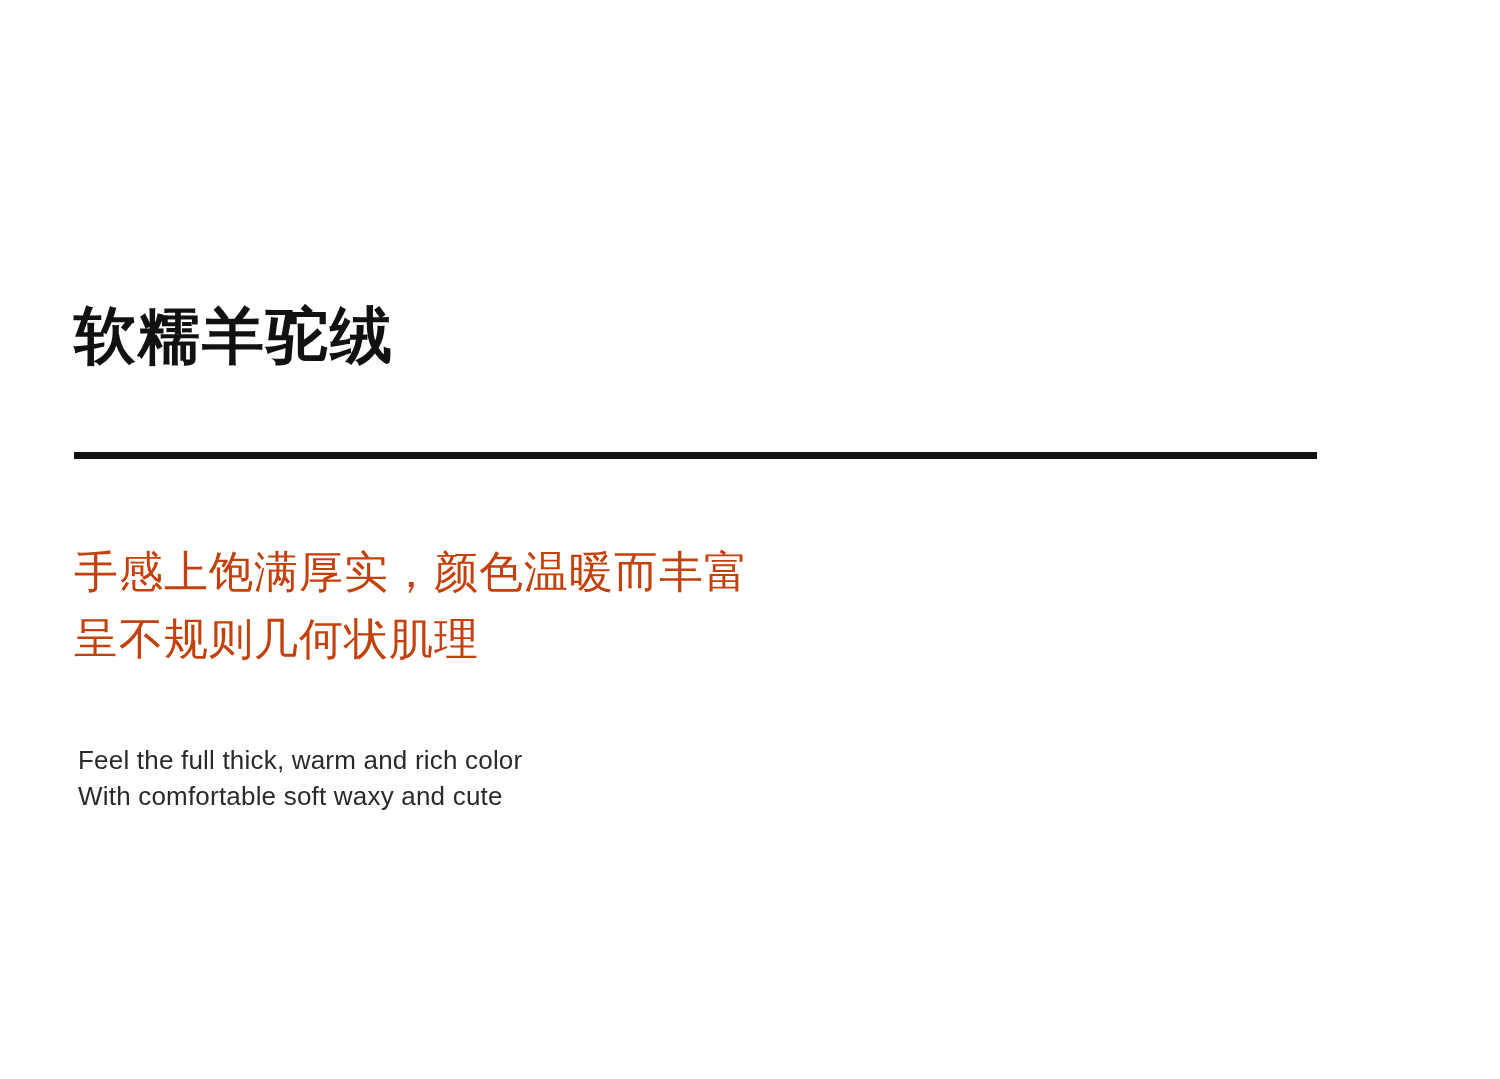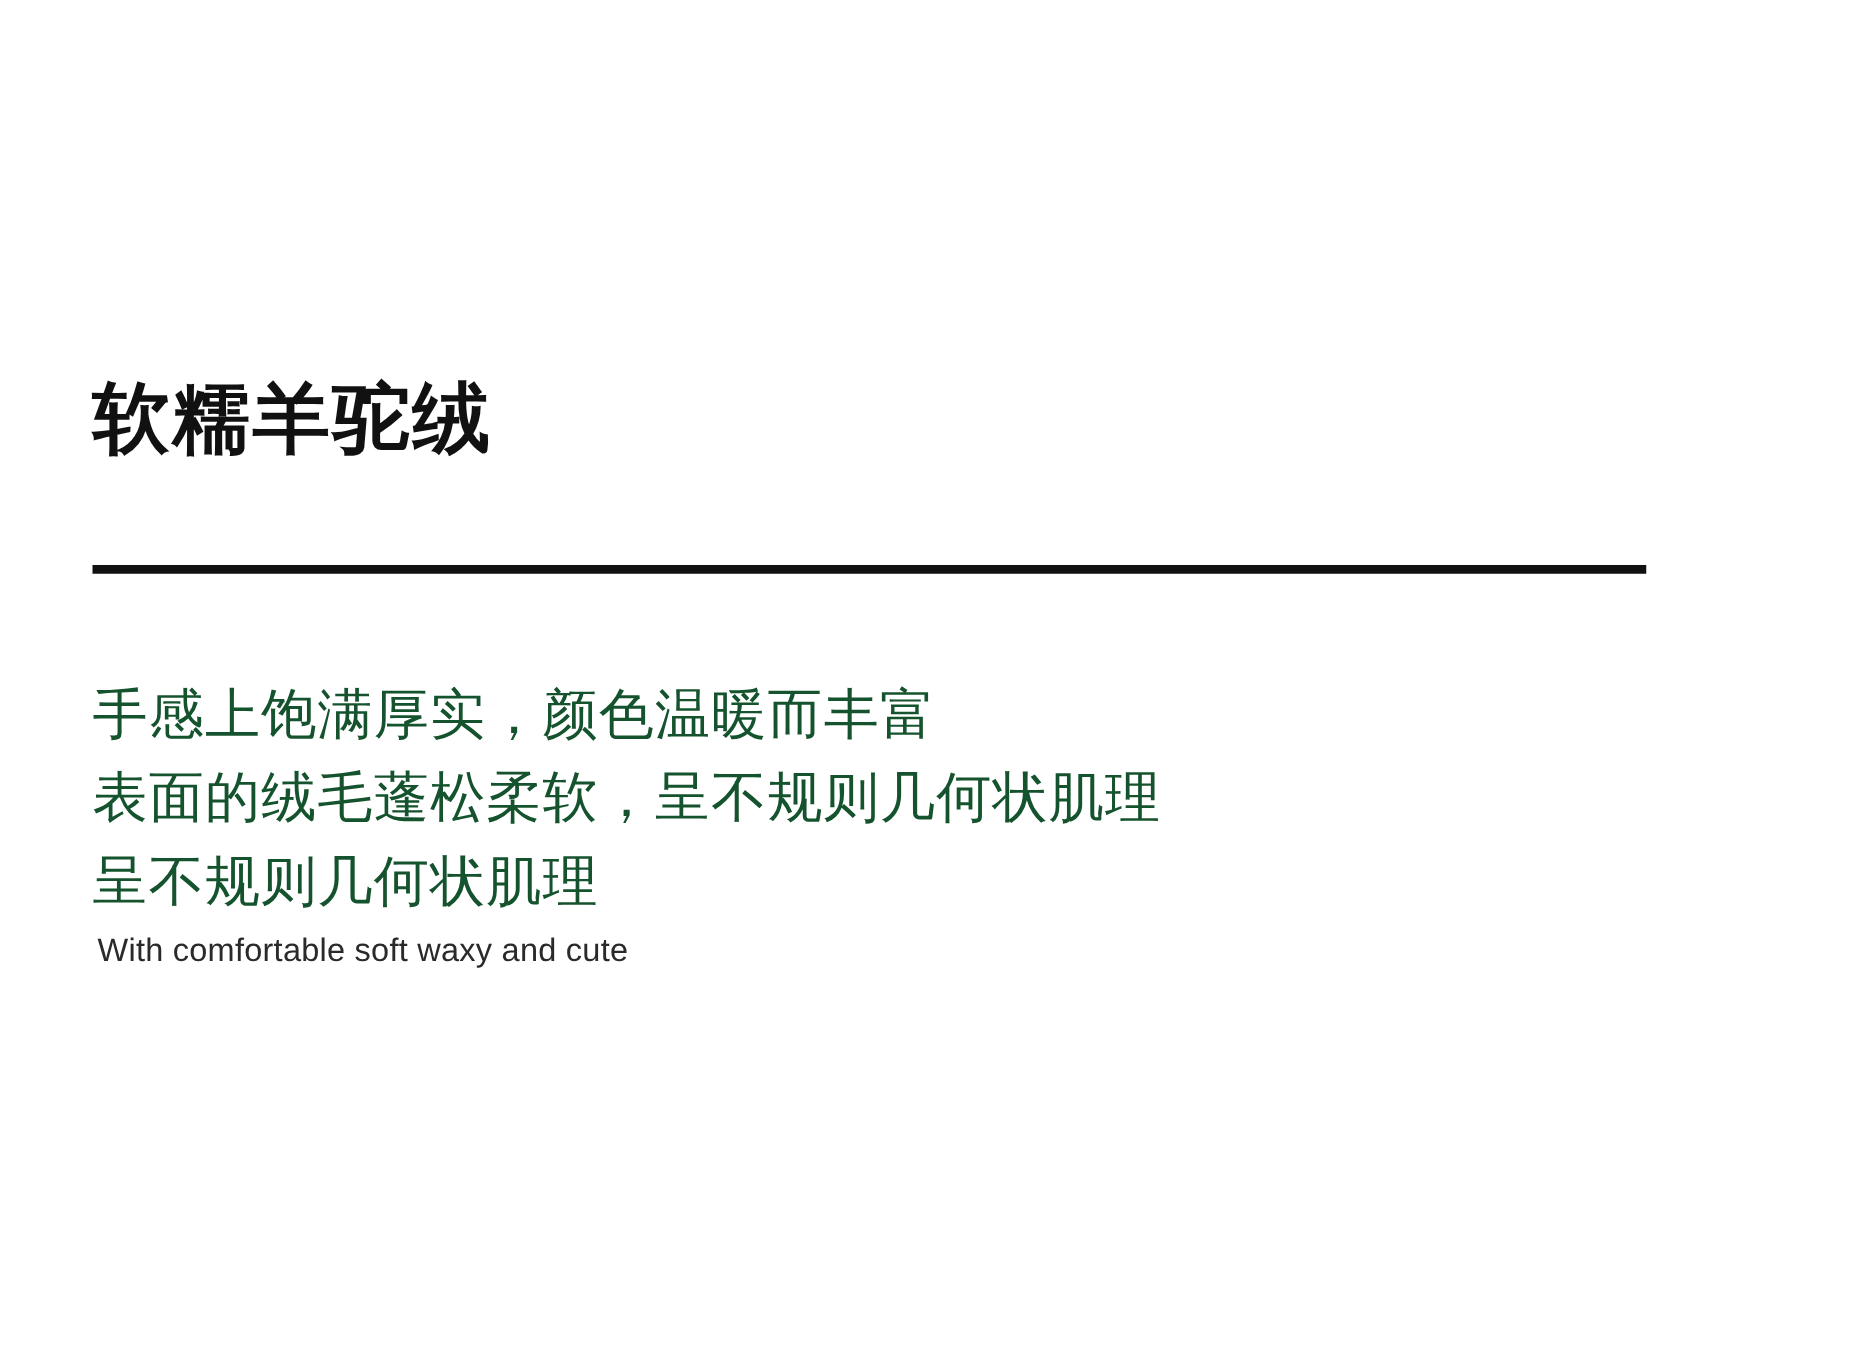--- a/index.html
+++ b/index.html
@@ -35,21 +35,21 @@
     left: 74px;
     top: 452px;
     width: 1243px;
     height: 7px;
     background: #111111;
   }
   .cn-block {
     position: absolute;
     left: 74px;
     top: 538px;
-    color: #14532d;
+    color: #c2410c;
   }
   .cn-line {
     font-size: 44px;
     line-height: 67px;
     letter-spacing: 1px;
     white-space: nowrap;
     font-weight: normal;
   }
   .en-block {
     position: absolute;
@@ -69,21 +69,21 @@
 <body>
 
 <div class="page">
 
   <div class="heading">软糯羊驼绒</div>
 
   <div class="rule"></div>
 
   <div class="cn-block">
     <div class="cn-line">手感上饱满厚实，颜色温暖而丰富</div>
-    <div class="cn-line">表面的绒毛蓬松柔软，呈不规则几何状肌理</div>
     <div class="cn-line">呈不规则几何状肌理</div>
   </div>
 
   <div class="en-block">
+    <div class="en-line">Feel the full thick, warm and rich color</div>
     <div class="en-line">With comfortable soft waxy and cute</div>
   </div>
 
 </div>
 
 </body></html>

